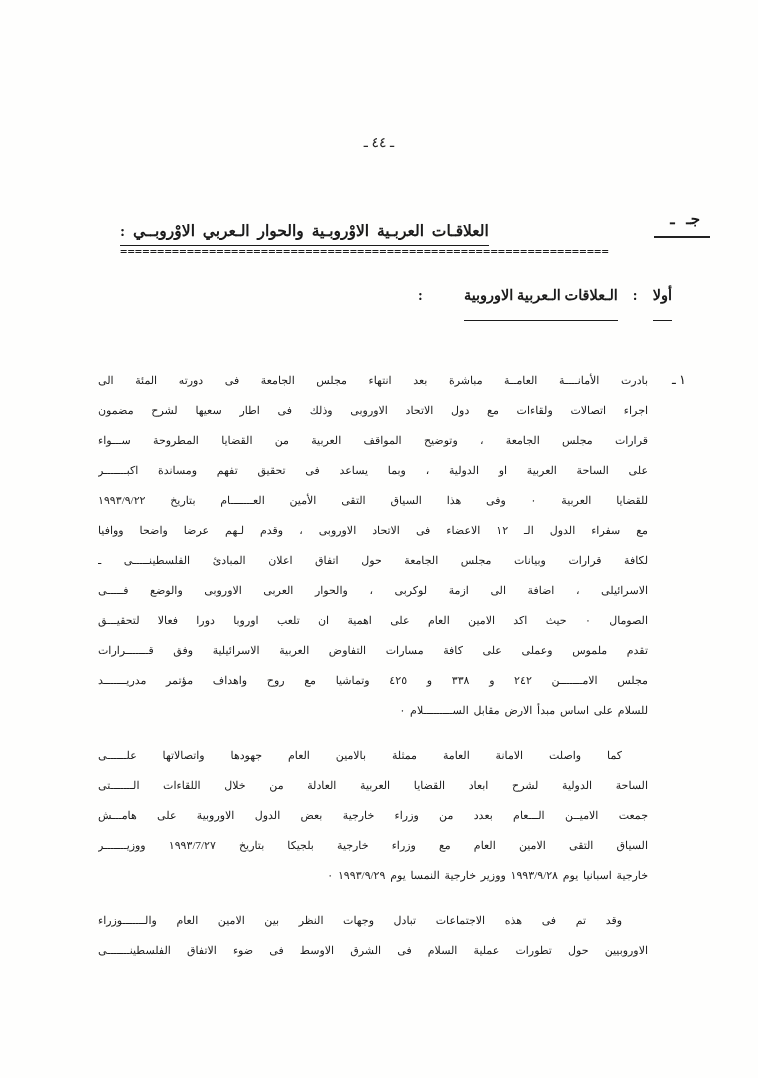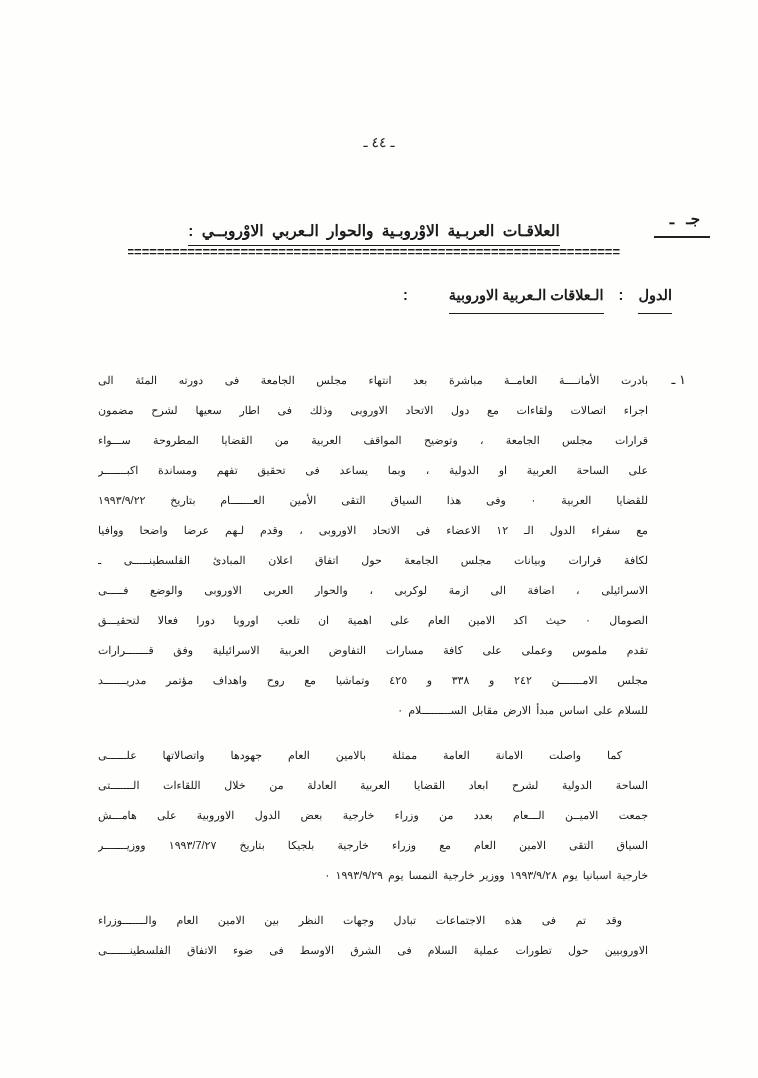--- a/index.html
+++ b/index.html
@@ -1,41 +1,41 @@
 <!DOCTYPE html>
 <html><head>
 <meta charset="utf-8">
 <style>
   html,body{margin:0;padding:0;background:#ffffff;}
   .page{
     position:relative;
     width:758px;height:1078px;
     background:#fefefdff;
-    font-family:Liberation Sans, sans-serif;
+    font-family:Liberation Serif, serif;
     color:#1b1b1b;
     direction:rtl;
     overflow:hidden;
   }
   .pageno{
     position:absolute;top:134px;left:0;width:100%;
     text-align:center;font-size:14px;letter-spacing:2px;
     color:#2a2a2a;
   }
   
   .section-marker{
     position:absolute;top:210px;right:48px;
     font-size:15px;font-weight:bold;
     border-bottom:2px solid #222;
     padding:0 10px 8px 16px;
     word-spacing:8px;
   }
   
   .heading{
-    position:absolute;top:222px;right:138px;
-    text-align:center;
+    position:absolute;top:222px;right:146px;
+    text-align:left;
   }
   .heading-title{
     display:inline-block;
     font-size:15.5px;font-weight:bold;
     word-spacing:4px;
     border-bottom:1.6px solid #1b1b1b;
     padding-bottom:5px;
   }
   .double-rule{
     width:492px;
@@ -47,21 +47,21 @@
     font-weight:bold;
   }
   
   .subheading{
     position:absolute;top:287px;right:86px;
     display:flex;align-items:flex-start;column-gap:15px;
     font-size:14.5px;font-weight:bold;
   }
   .sub-underline{
     border-bottom:1.6px solid #1b1b1b;
-    padding-bottom:10px;
+    padding-bottom:16px;
   }
   .trailing-colon{margin-inline-start:26px;}
   
   .body{
     position:absolute;top:365px;right:110px;left:98px;
   }
   .para{position:relative;margin-bottom:15px;}
   .para .marker{
     position:absolute;right:-38px;top:0;
     height:30px;line-height:30px;
@@ -90,21 +90,21 @@
   <div class="pageno">ـ ٤٤ ـ</div>
 
   <div class="section-marker">جـ ـ</div>
 
   <div class="heading">
     <span class="heading-title">العلاقـات العربـية الاوْروبـية والحوار الـعربي الاوْروبــي :</span>
     <div class="double-rule">==================================================================</div>
   </div>
 
   <div class="subheading">
-    <span class="sub-underline">الدول</span>
+    <span class="sub-underline">أولا</span>
     <span>:</span>
     <span class="sub-underline">الـعلاقات الـعربية الاوروبية</span>
     <span class="trailing-colon">:</span>
   </div>
 
   <div class="body">
       <div class="para">
         <span class="marker">١ ـ</span>
         <div class="line">بادرت الأمانــــة العامــة مباشرة بعد انتهاء  مجلس الجامعة فى دورته المئة الى</div>
         <div class="line">اجراء اتصالات ولقاءات مع دول الاتحاد الاوروبى وذلك فى اطار سعيها  لشرح مضمون</div>

